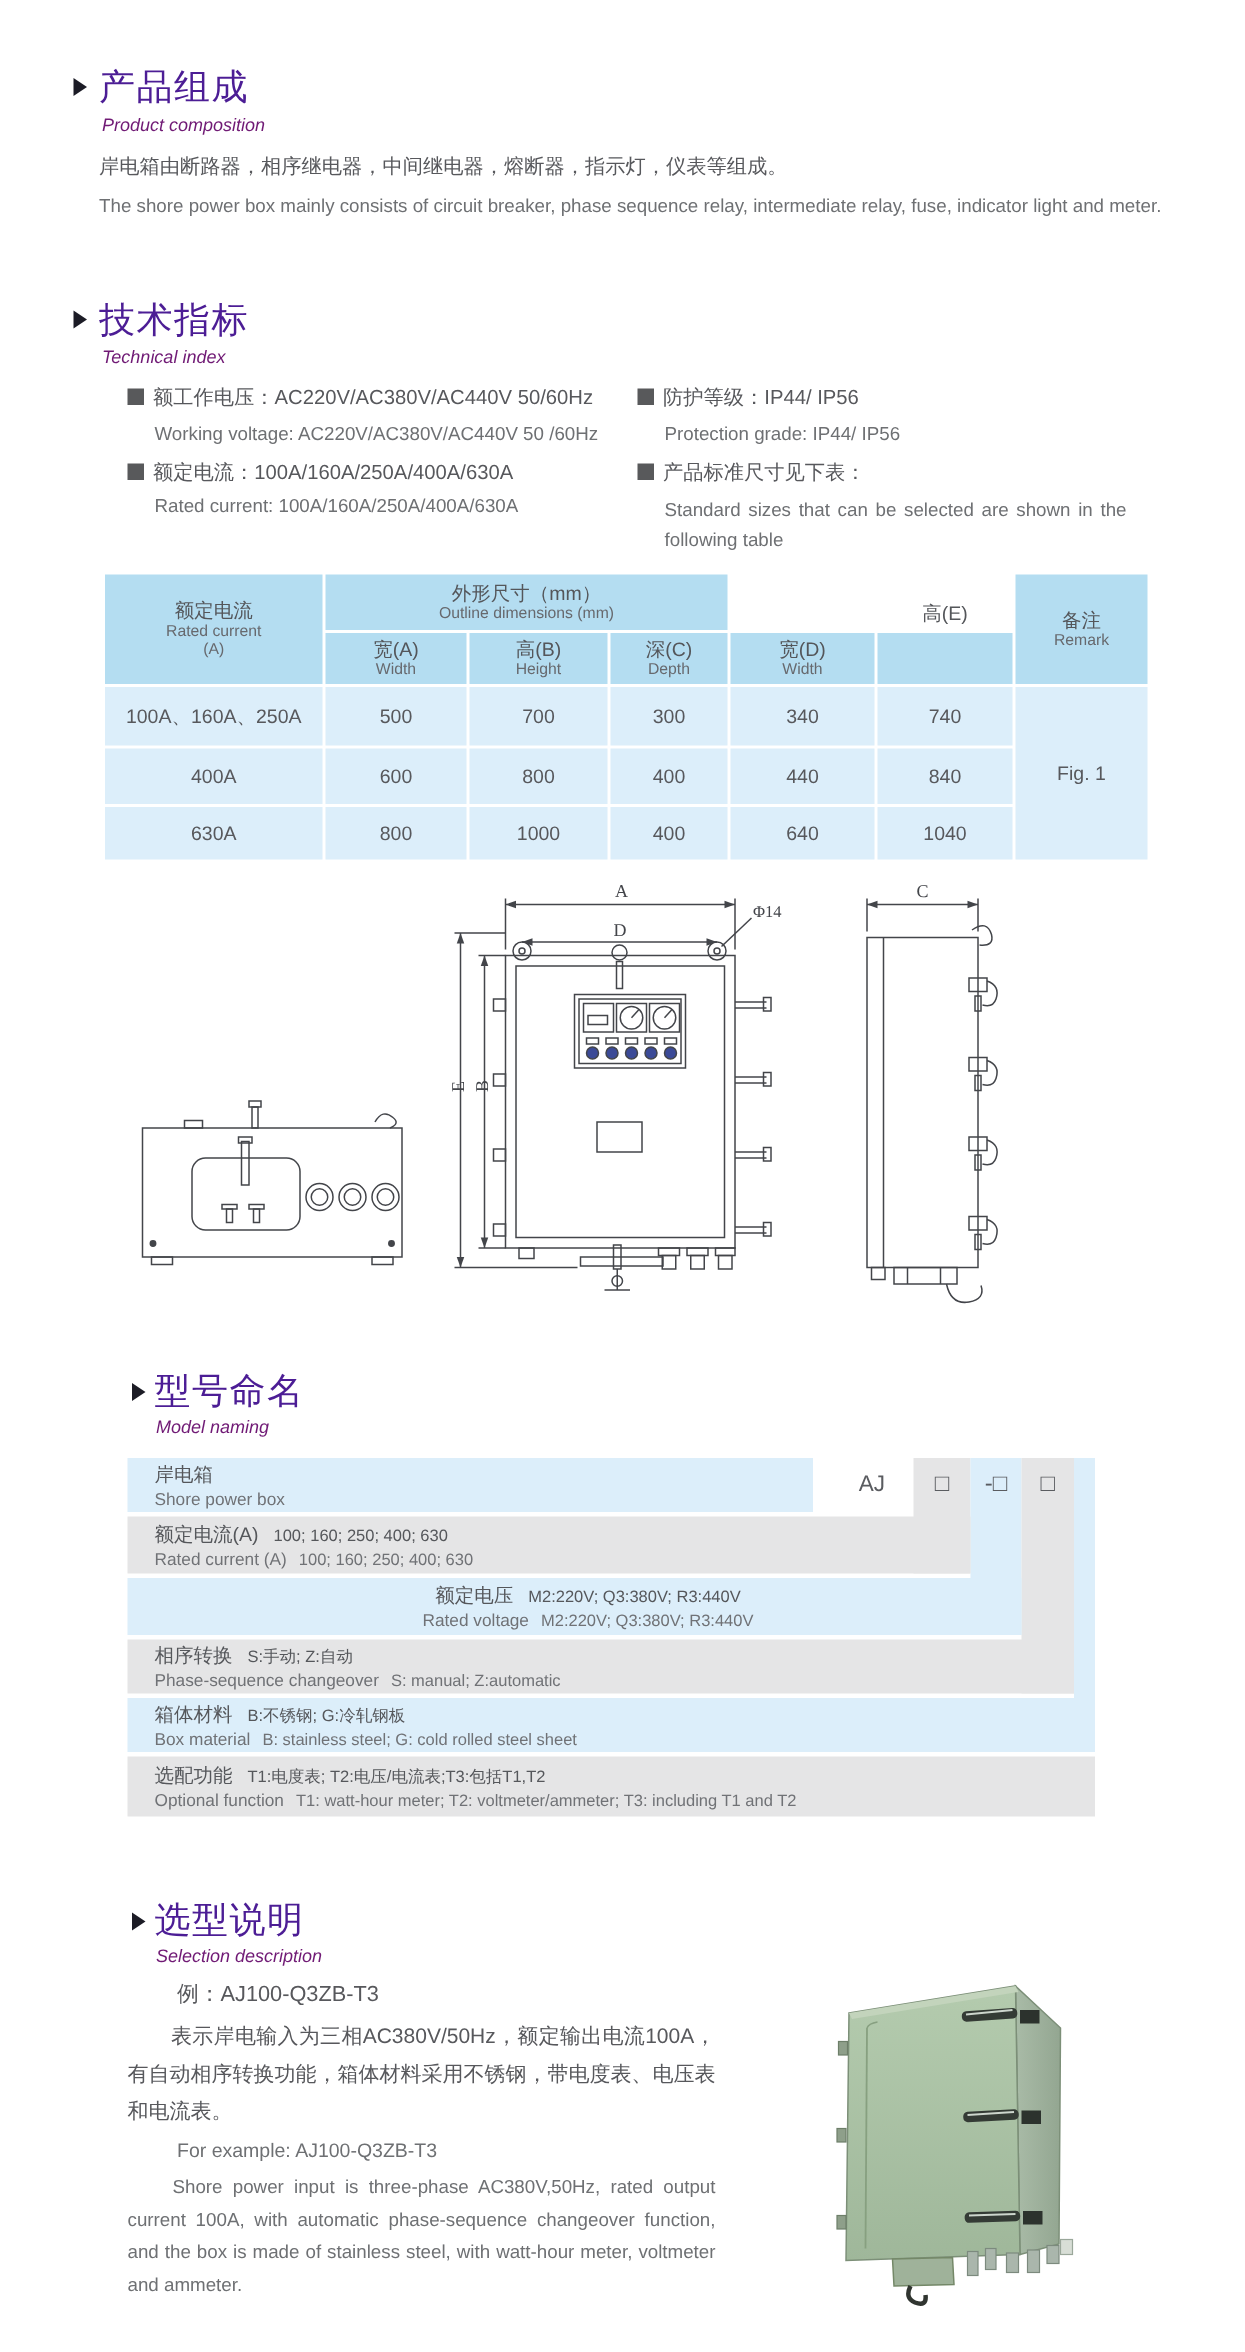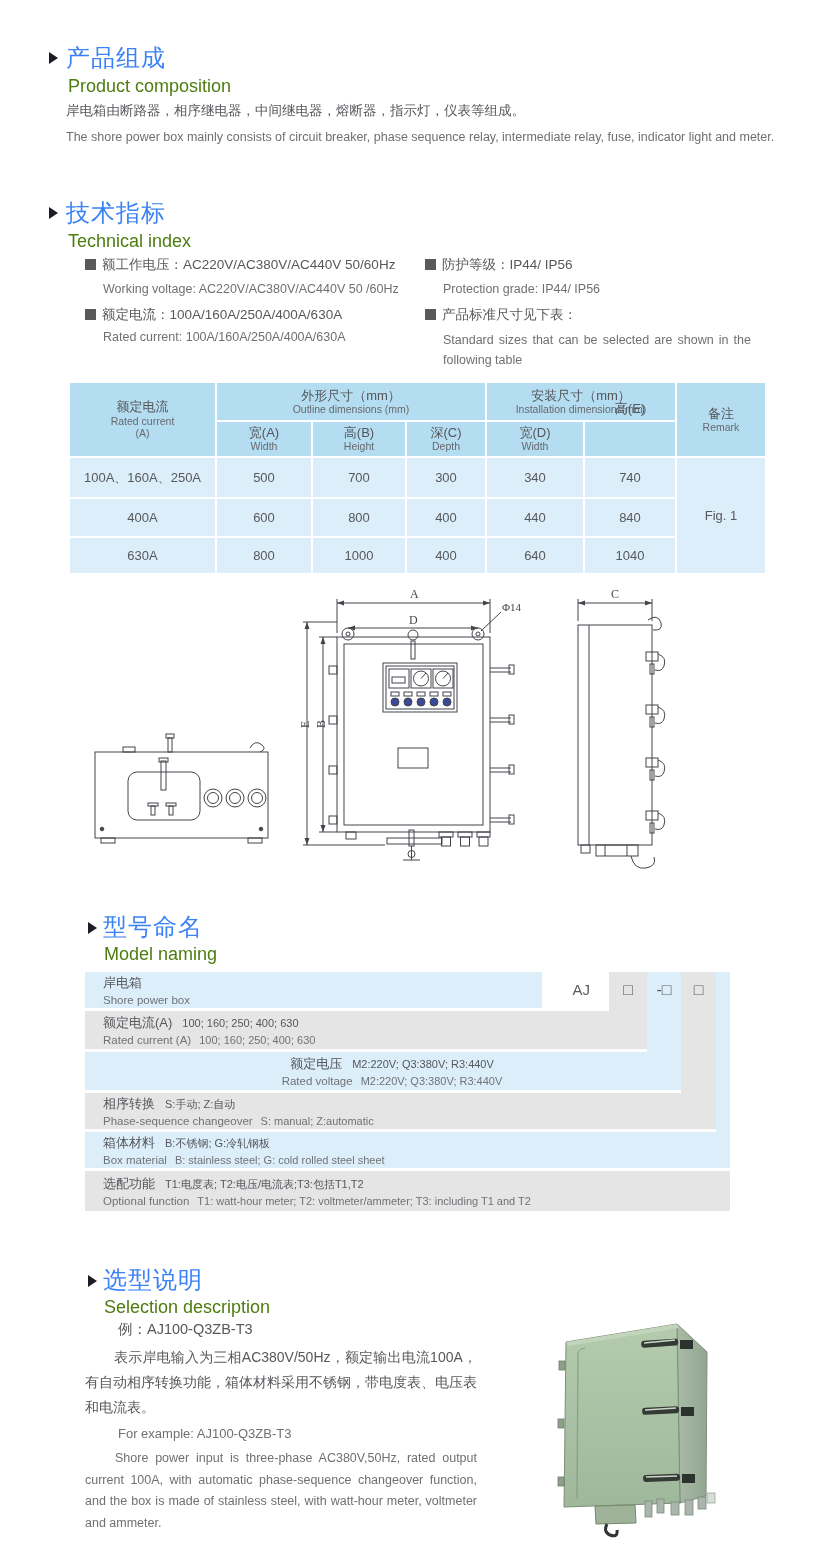--- a/index.html
+++ b/index.html
@@ -1,21 +1,21 @@
 <!DOCTYPE html>
 <html><head>
 <meta charset="utf-8">
 <style>
   html,body{margin:0;padding:0;background:#fff;}
   #page{position:relative;width:830px;height:1568px;background:#fff;overflow:hidden;
         font-family:"Liberation Sans","DejaVu Sans",sans-serif;}
   .abs{position:absolute;}
   .tri{width:0;height:0;border-left:9px solid #1c1c26;border-top:6px solid transparent;border-bottom:6px solid transparent;}
-  .sec-title{font-size:24px;color:#3b82f6;letter-spacing:1px;white-space:nowrap;}
-  .sec-sub{font-size:18px;color:#4d7c0f;white-space:nowrap;}
+  .sec-title{font-size:24px;color:#4c1d95;letter-spacing:1px;white-space:nowrap;}
+  .sec-sub{font-size:12px;color:#701a75;white-space:nowrap;font-style:italic;}
   .cnbody{font-size:13.5px;color:#57585c;white-space:nowrap;}
   .enbody{font-size:12.5px;color:#6e7073;white-space:nowrap;}
   .bullet{display:inline-block;width:11px;height:11px;background:#58595b;margin-right:6px;vertical-align:-1px;}
   .specline-cn{font-size:13.5px;color:#57585c;white-space:nowrap;}
   .specline-en{font-size:12.5px;color:#6e7073;white-space:nowrap;}
   .wrapblock{white-space:normal;text-align:justify;line-height:20px;}
 
   
   .dimtable{position:absolute;left:70px;top:383px;width:695px;height:189px;display:grid;
             grid-template-columns:145px 94px 92px 78px 96px 90px 88px;
@@ -69,24 +69,20 @@
 
   <div class="dimtable">
     <div class="cell th" style="grid-area:1/1/3/2;align-items:center;">
       <div class="hcn">额定电流</div>
       <div class="hen">Rated current</div>
       <div class="hen">(A)</div>
     </div>
     <div class="cell th" style="grid-area:1/2/2/5;">
       <div class="hcn">外形尺寸（mm）</div>
       <div class="hen">Outline dimensions (mm)</div>
-    </div>
-    <div class="cell th" style="grid-area:1/5/2/7;">
-      <div class="hcn">安装尺寸（mm）</div>
-      <div class="hen">Installation dimensions(mm)</div>
     </div>
     <div class="cell th" style="grid-area:1/7/3/8;">
       <div class="hcn">备注</div>
       <div class="hen">Remark</div>
     </div>
     <div class="cell th" style="grid-area:2/2/3/3;">
         <div class="hcn">宽(A)</div>
         <div class="hen">Width</div>
       </div>
     <div class="cell th" style="grid-area:2/3/3/4;">

